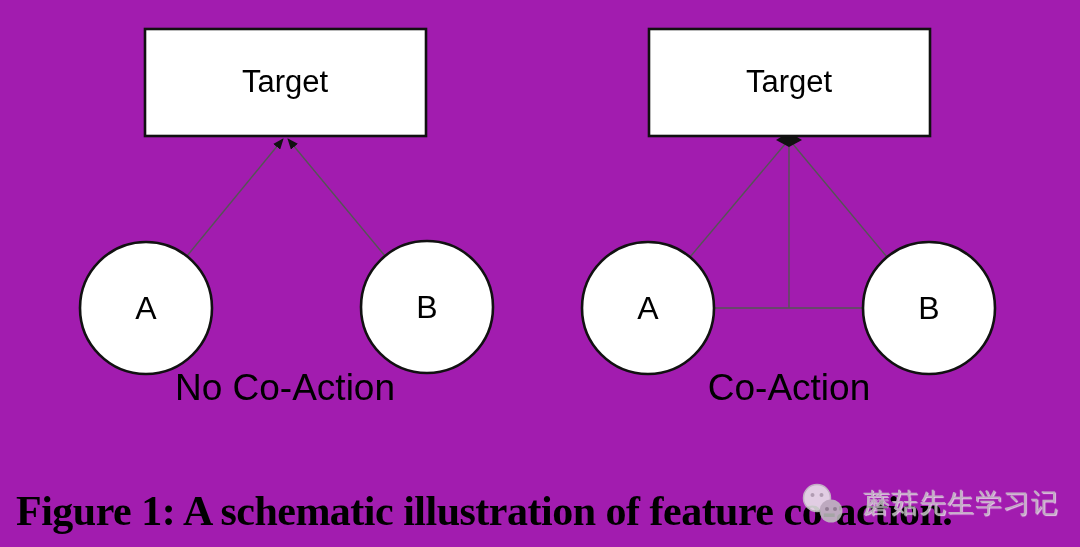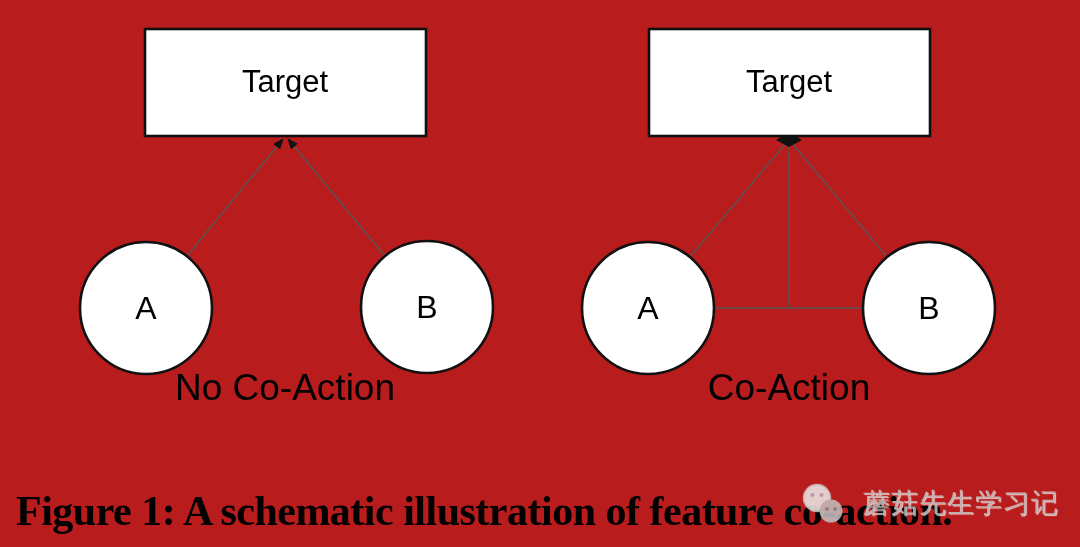--- a/index.html
+++ b/index.html
@@ -4,21 +4,21 @@
 <style>
   html, body {
     margin: 0;
     padding: 0;
     background: #ffffff;
   }
   .stage {
     position: relative;
     width: 1080px;
     height: 547px;
-    background: #b91c1c;
+    background: #a21caf;
     overflow: hidden;
     font-family: "Liberation Sans", sans-serif;
   }
   .diagram-svg {
     position: absolute;
     left: 0;
     top: 0;
     width: 1080px;
     height: 460px;
   }

